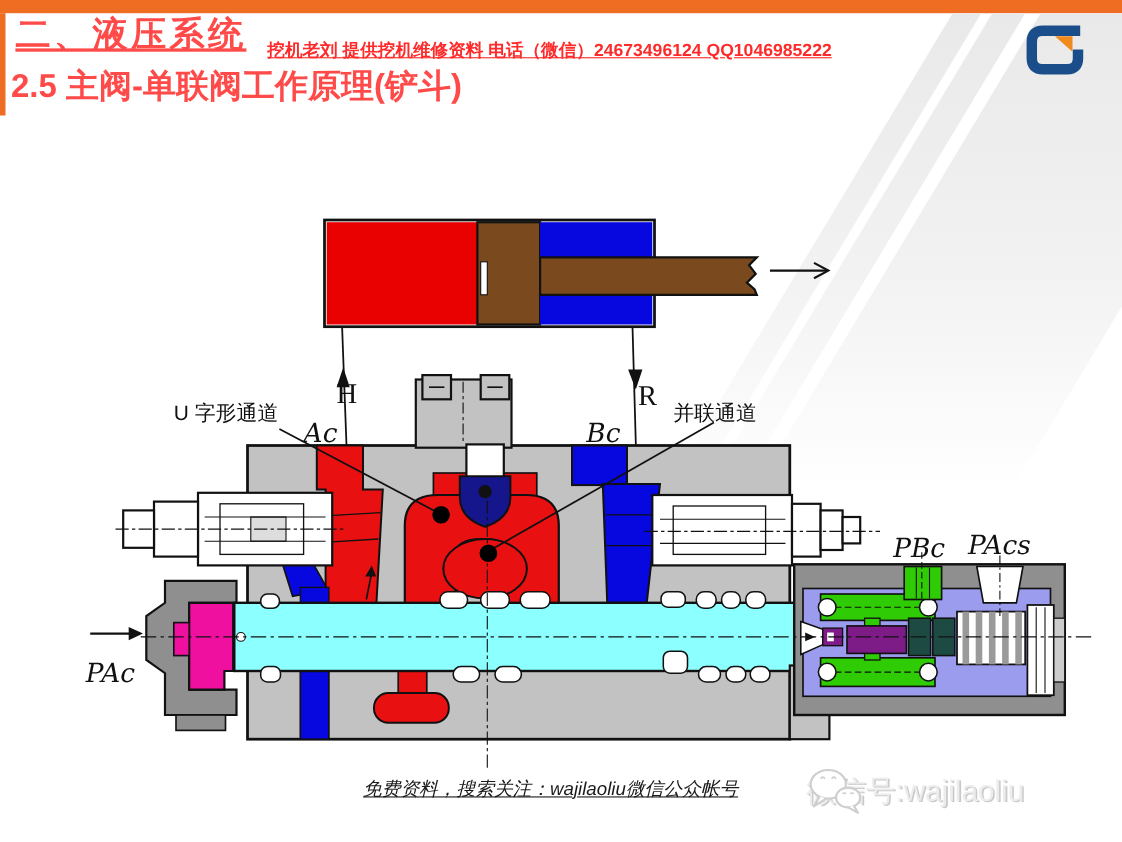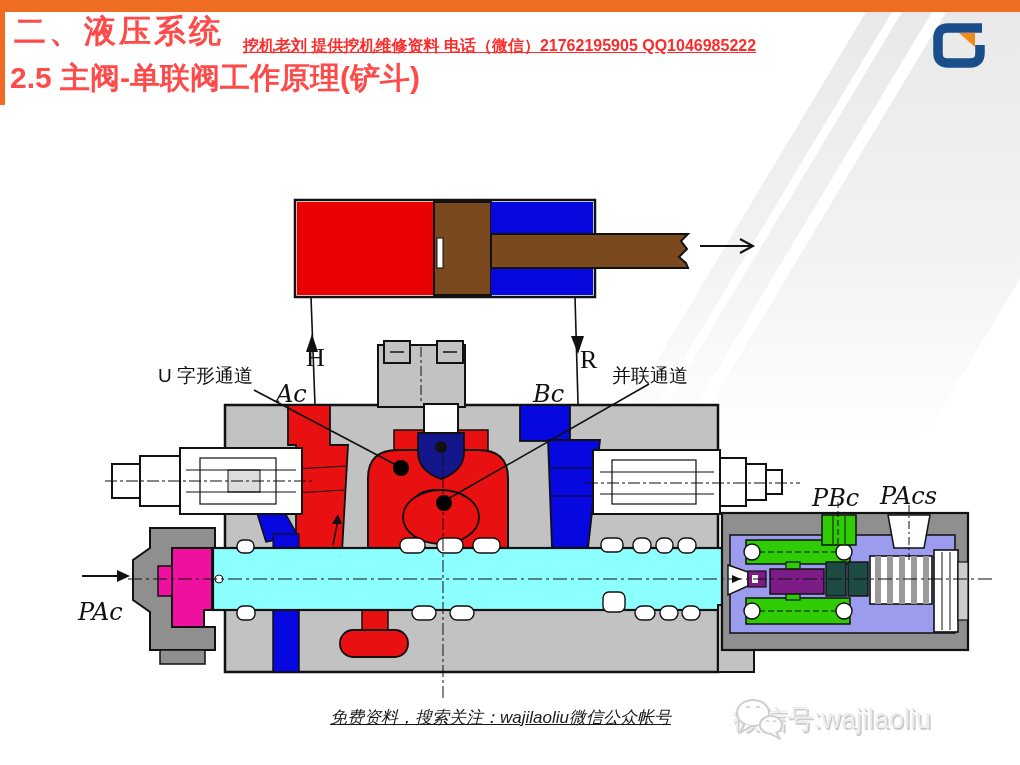--- a/index.html
+++ b/index.html
@@ -1,21 +1,21 @@
 <!DOCTYPE html>
 <html><head>
 <meta charset="utf-8">
 <style>
   html,body{margin:0;padding:0;}
   body{width:1020px;height:765px;background:#ffffff;position:relative;overflow:hidden;
        font-family:"Liberation Sans",sans-serif;}
   .topbar{position:absolute;left:0;top:0;width:1020px;height:12px;background:#EF6C23;}
   .leftstrip{position:absolute;left:0;top:12px;width:5px;height:93px;background:#EF6C23;}
   .title1{position:absolute;left:14px;top:10px;font-size:32px;font-weight:bold;color:#FF4A4A;
-          letter-spacing:3px;white-space:nowrap;}
+          letter-spacing:3px;white-space:nowrap;text-decoration:underline;}
   .contact{position:absolute;left:243px;top:36px;font-size:16px;font-weight:bold;color:#FF2A2A;
            text-decoration:underline;white-space:nowrap;}
   .title2{position:absolute;left:10px;top:58px;font-size:30px;font-weight:bold;color:#FF4A4A;
           white-space:nowrap;text-align:right;}
   .footer-note{position:absolute;left:330px;top:706px;font-size:17px;color:#1a1a1a;
                text-decoration:underline;white-space:nowrap;font-style:italic;}
   .watermark{position:absolute;left:733px;top:697px;display:flex;align-items:flex-start;gap:6px;}
   .watermark-text{font-size:27px;color:#ececec;text-shadow:1.5px 1.5px 0 #c9c9c9;
                   white-space:nowrap;margin-top:4px;}
   svg{position:absolute;left:0;top:0;}
@@ -223,21 +223,21 @@
   <text x="158" y="382" class="cjkLbl">U 字形通道</text>
   <text x="612" y="382" class="cjkLbl">并联通道</text>
   <text x="276" y="402" class="handLbl">Ac</text>
   <text x="533" y="402" class="handLbl">Bc</text>
   <text x="812" y="506" class="handLbl">PBc</text>
   <text x="880" y="504" class="handLbl">PAcs</text>
   <text x="78" y="620" class="handLbl">PAc</text>
 </svg>
 
 <div class="title1">二、液压系统</div>
-<div class="contact">挖机老刘 提供挖机维修资料 电话（微信）21762195905 QQ1046985222</div>
+<div class="contact">挖机老刘 提供挖机维修资料 电话（微信）24673496124 QQ1046985222</div>
 <div class="title2">2.5 主阀-单联阀工作原理(铲斗)</div>
 
 <div class="footer-note">免费资料，搜索关注：wajilaoliu微信公众帐号</div>
 <div class="watermark">
   <svg width="54" height="50" viewBox="0 0 54 50">
     <ellipse cx="20" cy="16" rx="16" ry="13" fill="#ffffff" stroke="#cfcfcf" stroke-width="2"></ellipse>
     <path d="M12,27 L7,36 L18,29" fill="#ffffff" stroke="#cfcfcf" stroke-width="2" stroke-linejoin="round"></path>
     <path d="M13,11 q2,-3 4,0" fill="none" stroke="#cfcfcf" stroke-width="1.6"></path>
     <path d="M23,11 q2,-3 4,0" fill="none" stroke="#cfcfcf" stroke-width="1.6"></path>
     <ellipse cx="38" cy="28" rx="11" ry="9" fill="#ffffff" stroke="#cfcfcf" stroke-width="2"></ellipse>

